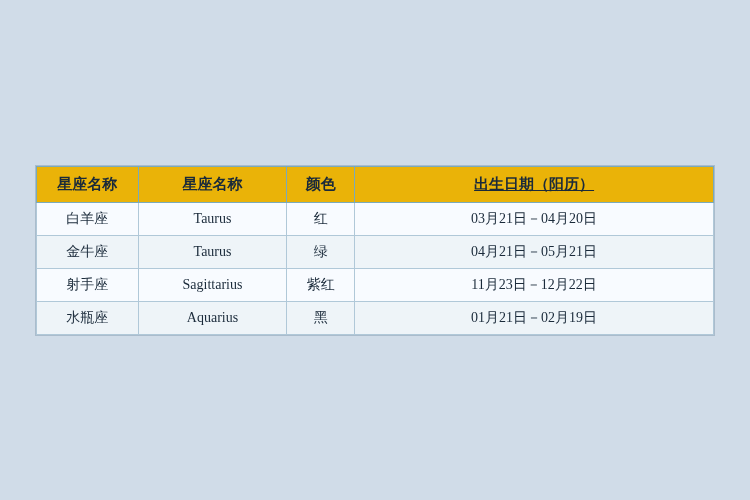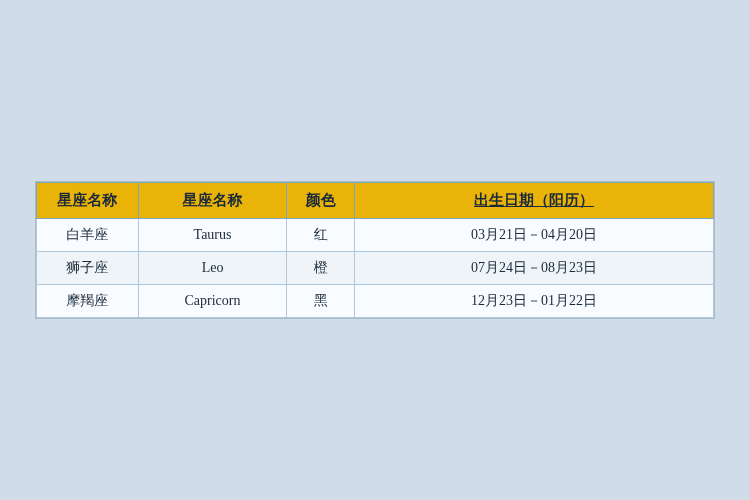--- a/index.html
+++ b/index.html
@@ -77,26 +77,32 @@
       </tr>
     </thead>
     <tbody id="table-body">
     <tr>
           <td>白羊座</td>
           <td>Taurus</td>
           <td>红</td>
           <td>03月21日－04月20日</td>
         </tr>
         <tr>
-          <td>狮子座</td>
-          <td>Leo</td>
-          <td>橙</td>
-          <td>07月24日－08月23日</td>
+          <td>金牛座</td>
+          <td>Taurus</td>
+          <td>绿</td>
+          <td>04月21日－05月21日</td>
         </tr>
         <tr>
-          <td>摩羯座</td>
-          <td>Capricorn</td>
+          <td>射手座</td>
+          <td>Sagittarius</td>
+          <td>紫红</td>
+          <td>11月23日－12月22日</td>
+        </tr>
+        <tr>
+          <td>水瓶座</td>
+          <td>Aquarius</td>
           <td>黑</td>
-          <td>12月23日－01月22日</td>
+          <td>01月21日－02月19日</td>
         </tr>
       </tbody>
   </table>
 </div>
 
 </body></html>

